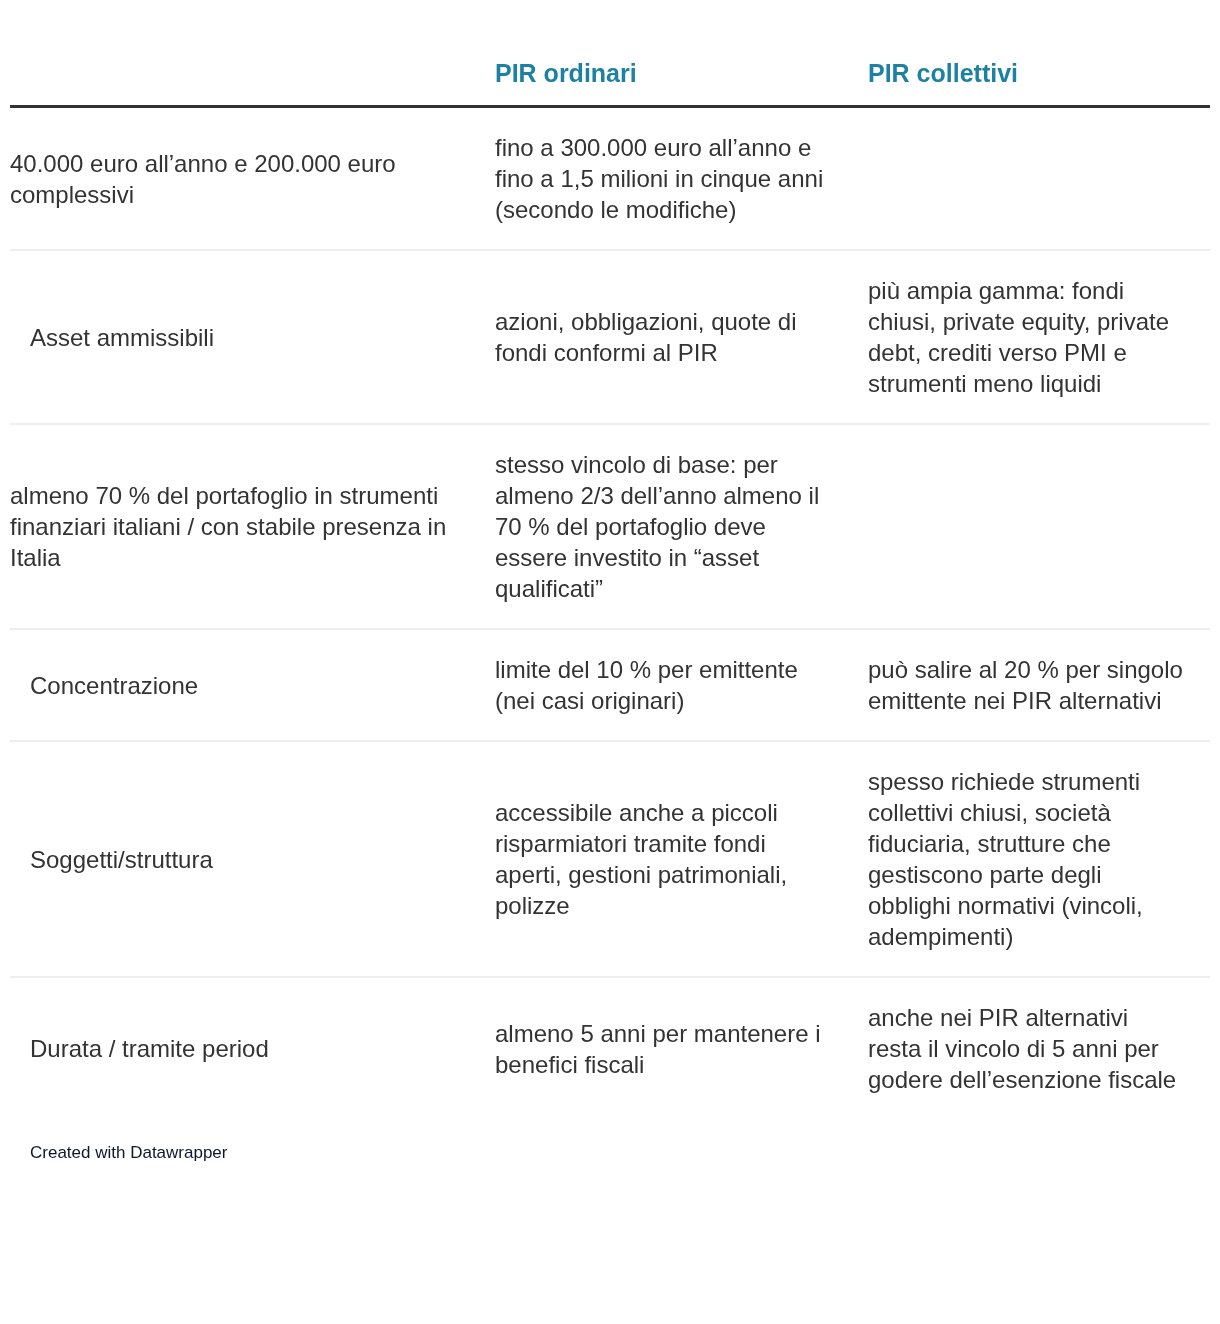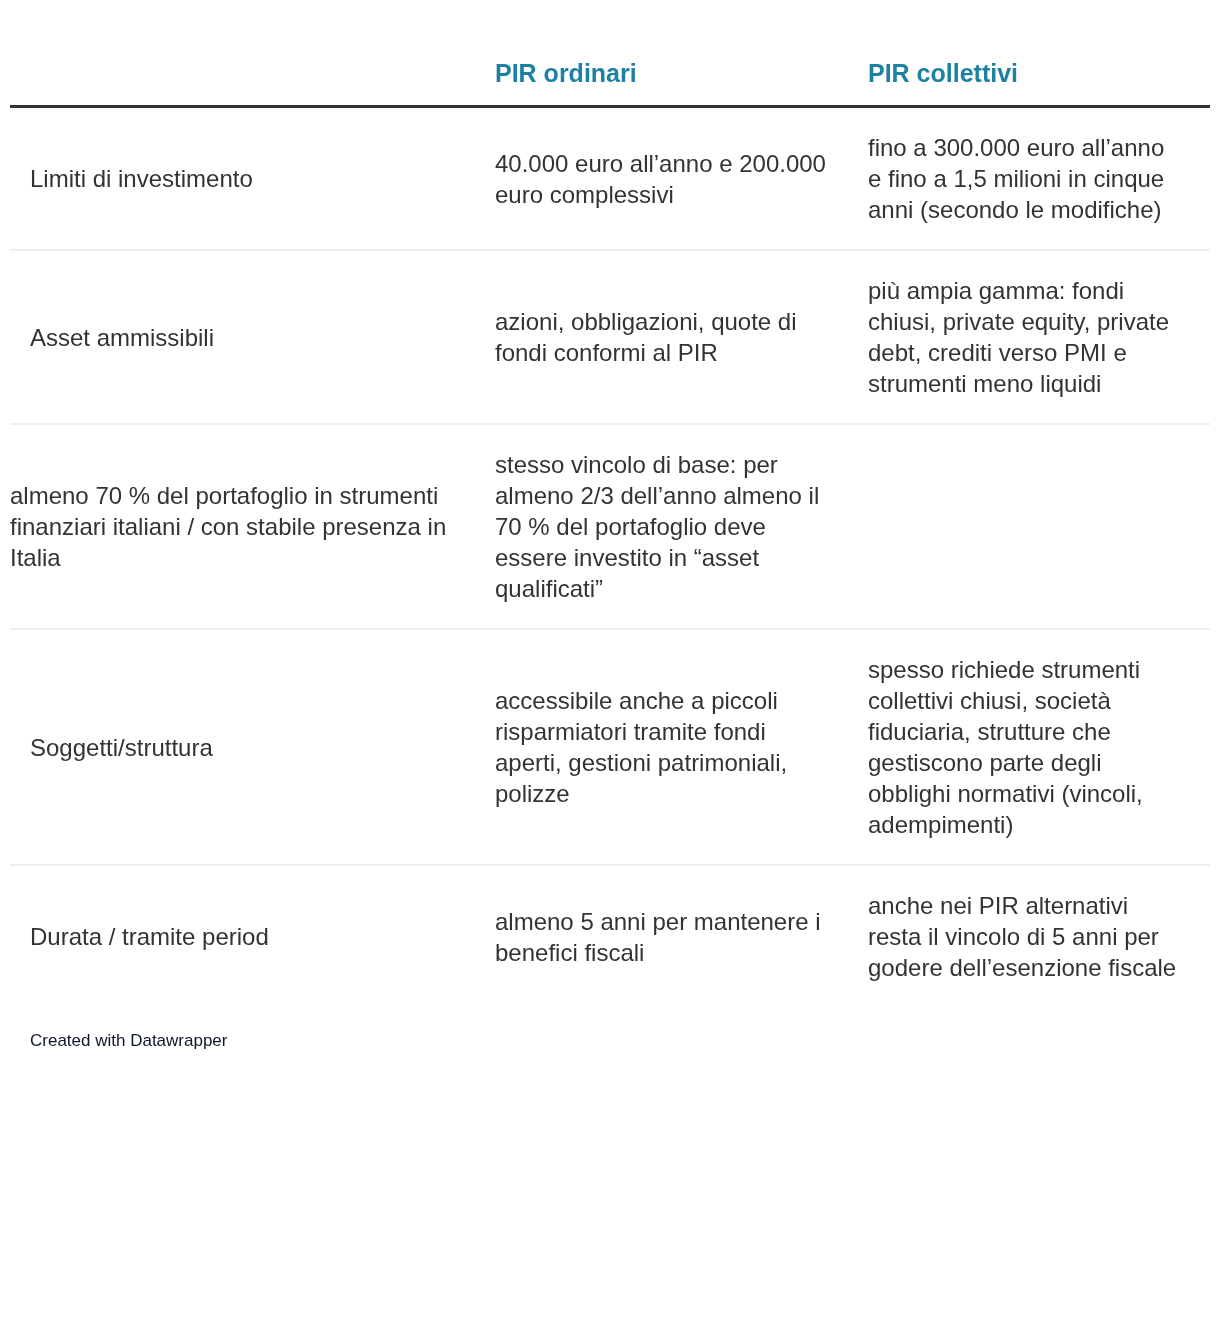--- a/index.html
+++ b/index.html
@@ -72,36 +72,40 @@
 <div class="page">
   <div class="table-wrap">
 
     <div class="grid-row header-row">
       <div class="header-cell"></div>
       <div class="header-cell">PIR ordinari</div>
       <div class="header-cell">PIR collettivi</div>
     </div>
 
     <div class="grid-row body-row">
-      <div class="cell label">Limiti di investimento</div>
       <div class="cell ordinari">40.000 euro all’anno e 200.000 euro complessivi</div>
       <div class="cell alternativi">fino a 300.000 euro all’anno e fino a 1,5 milioni in cinque anni (secondo le modifiche)</div>
     </div>
 
     <div class="grid-row body-row">
       <div class="cell label">Asset ammissibili</div>
       <div class="cell ordinari">azioni, obbligazioni, quote di fondi conformi al PIR</div>
       <div class="cell alternativi">più ampia gamma: fondi chiusi, private equity, private debt, crediti verso PMI e strumenti meno liquidi</div>
     </div>
 
     <div class="grid-row body-row">
       <div class="cell ordinari">almeno 70 % del portafoglio in strumenti finanziari italiani / con stabile presenza in Italia</div>
       <div class="cell alternativi">stesso vincolo di base: per almeno 2/3 dell’anno almeno il 70 % del portafoglio deve essere investito in “asset qualificati”</div>
     </div>
 
+    <div class="grid-row body-row">
+      <div class="cell label">Concentrazione</div>
+      <div class="cell ordinari">limite del 10 % per emittente (nei casi originari)</div>
+      <div class="cell alternativi">può salire al 20 % per singolo emittente nei PIR alternativi</div>
+    </div>
 
     <div class="grid-row body-row">
       <div class="cell label">Soggetti/struttura</div>
       <div class="cell ordinari">accessibile anche a piccoli risparmiatori tramite fondi aperti, gestioni patrimoniali, polizze</div>
       <div class="cell alternativi">spesso richiede strumenti collettivi chiusi, società fiduciaria, strutture che gestiscono parte degli obblighi normativi (vincoli, adempimenti)</div>
     </div>
 
     <div class="grid-row body-row last">
       <div class="cell label">Durata / tramite period</div>
       <div class="cell ordinari">almeno 5 anni per mantenere i benefici fiscali</div>

